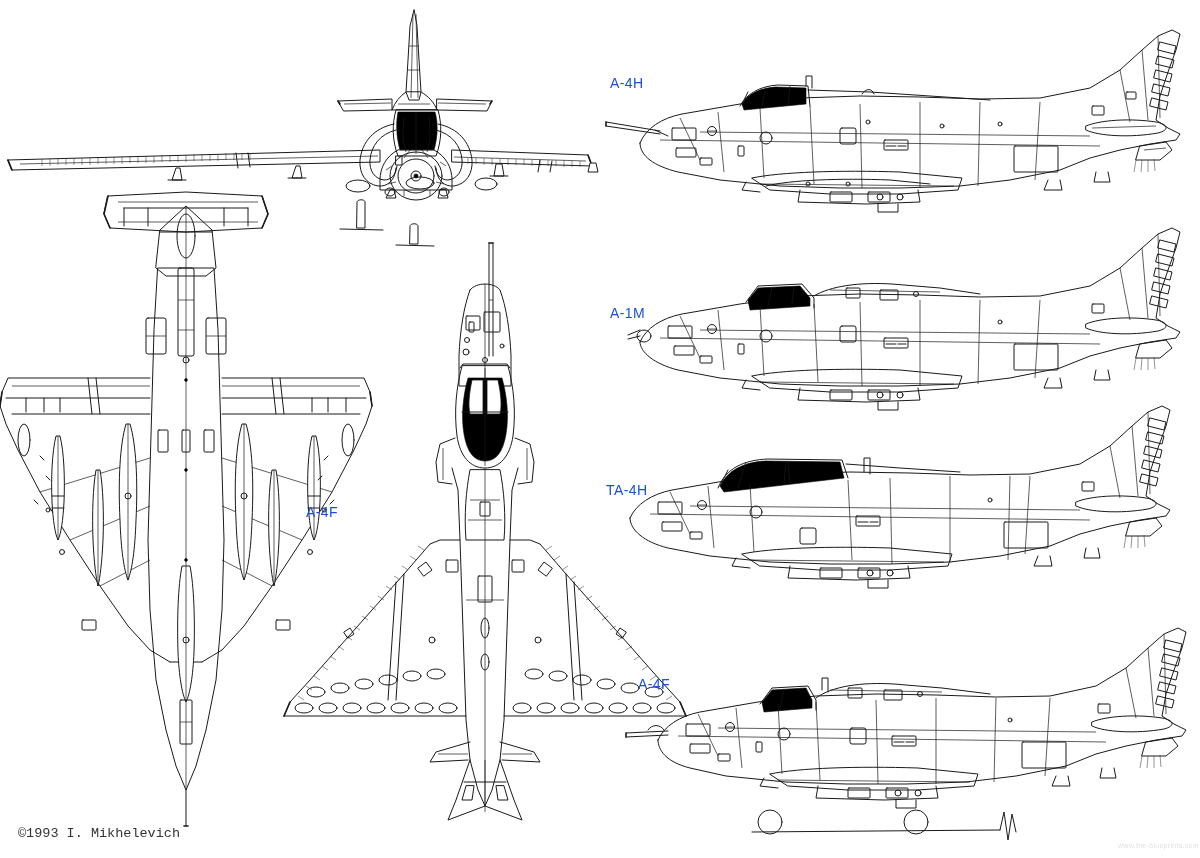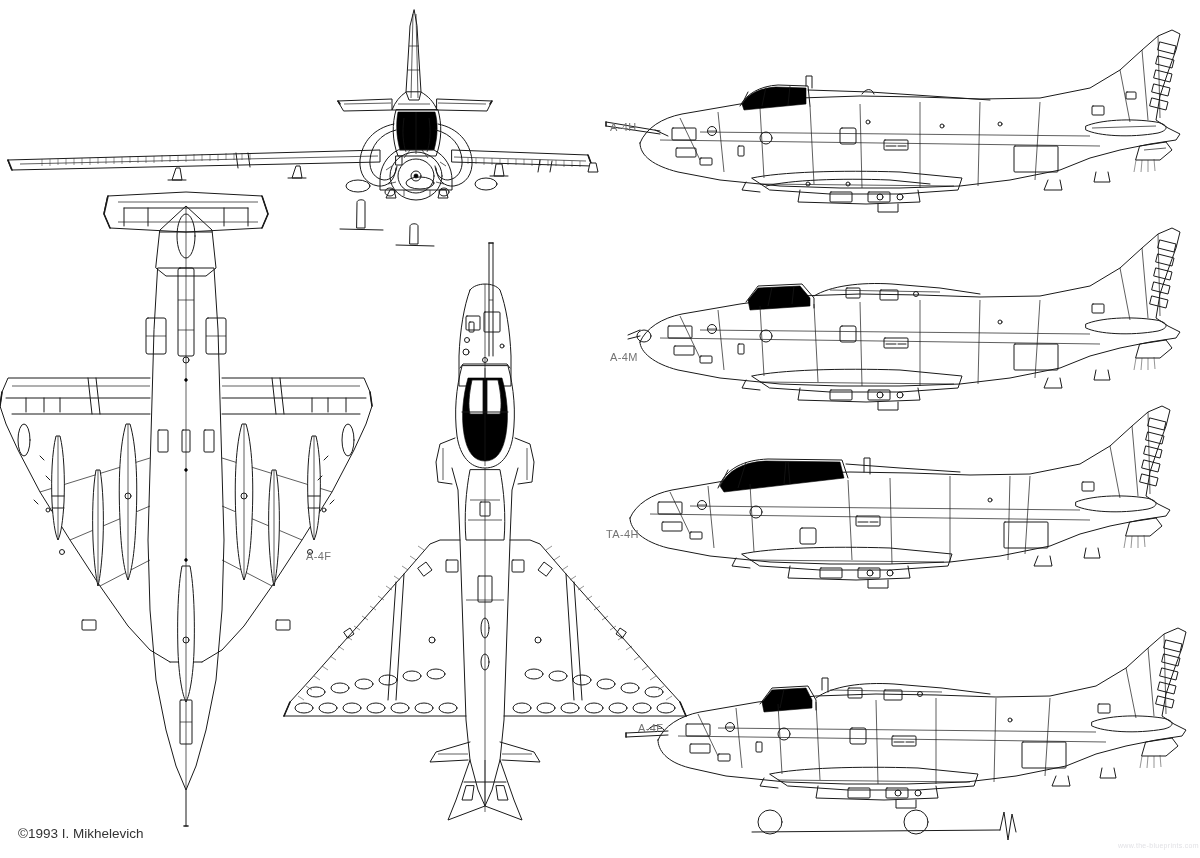--- a/index.html
+++ b/index.html
@@ -10,26 +10,25 @@
     font-family:"Liberation Sans", sans-serif;
     color:#1a1a1a;
     overflow:hidden;
     position:relative;
   }
   #sheet{position:absolute;left:0;top:0;width:1200px;height:858px;}
   #sheet svg{position:absolute;left:0;top:0;}
   .lbl{
     position:absolute;
     font-family:"Liberation Sans", sans-serif;
-    font-size:11px;
+    font-size:14px;
     letter-spacing:.4px;
-    color:#737373;
+    color:#1d4ed8;
     white-space:nowrap;
     user-select:none;
-    margin-top:46px;
   }
   .copy{
     position:absolute;
     font-family:"Liberation Sans", sans-serif;
     font-size:13.5px;
     color:#333;
     white-space:nowrap;
   }
   .wmk{
     position:absolute;
@@ -592,25 +591,25 @@
     <circle class="s" cx="770" cy="822" r="12" stroke-width="2"></circle>
     <circle class="s" cx="916" cy="822" r="12" stroke-width="2"></circle>
     <path class="s" d="M752 832 L1000 830"></path>
     <path class="s" d="M1000 830 L1004 812 L1008 840 L1012 814 L1016 832"></path>
   </g>
 
 </svg>
 
 <div class="lbl" style="left:610px;top:75px;">A-4H</div>
 
-<div class="lbl" style="left:610px;top:305px;">A-4M</div>
+<div class="lbl" style="left:610px;top:305px;">A-1M</div>
 
 <div class="lbl" style="left:606px;top:482px;">TA-4H</div>
 
 <div class="lbl" style="left:638px;top:676px;">A-4F</div>
 
 <div class="lbl" style="left:306px;top:504px;">A-4F</div>
 
-<div class="copy" style="left:18px;top:826px;">©1993 I. Mikhelevich</div>
+<div class="copy" style="left:18px;top:826px;font-family:Liberation Mono, monospace;">©1993 I. Mikhelevich</div>
 
 <div class="wmk" style="left:1118px;top:842px;">www.the-blueprints.com</div>
 
 </div>
 
 </body></html>

